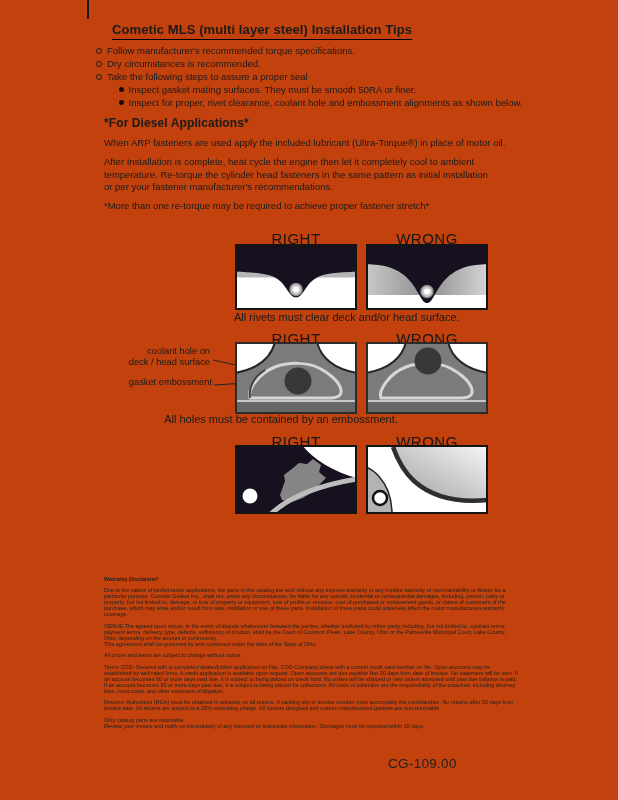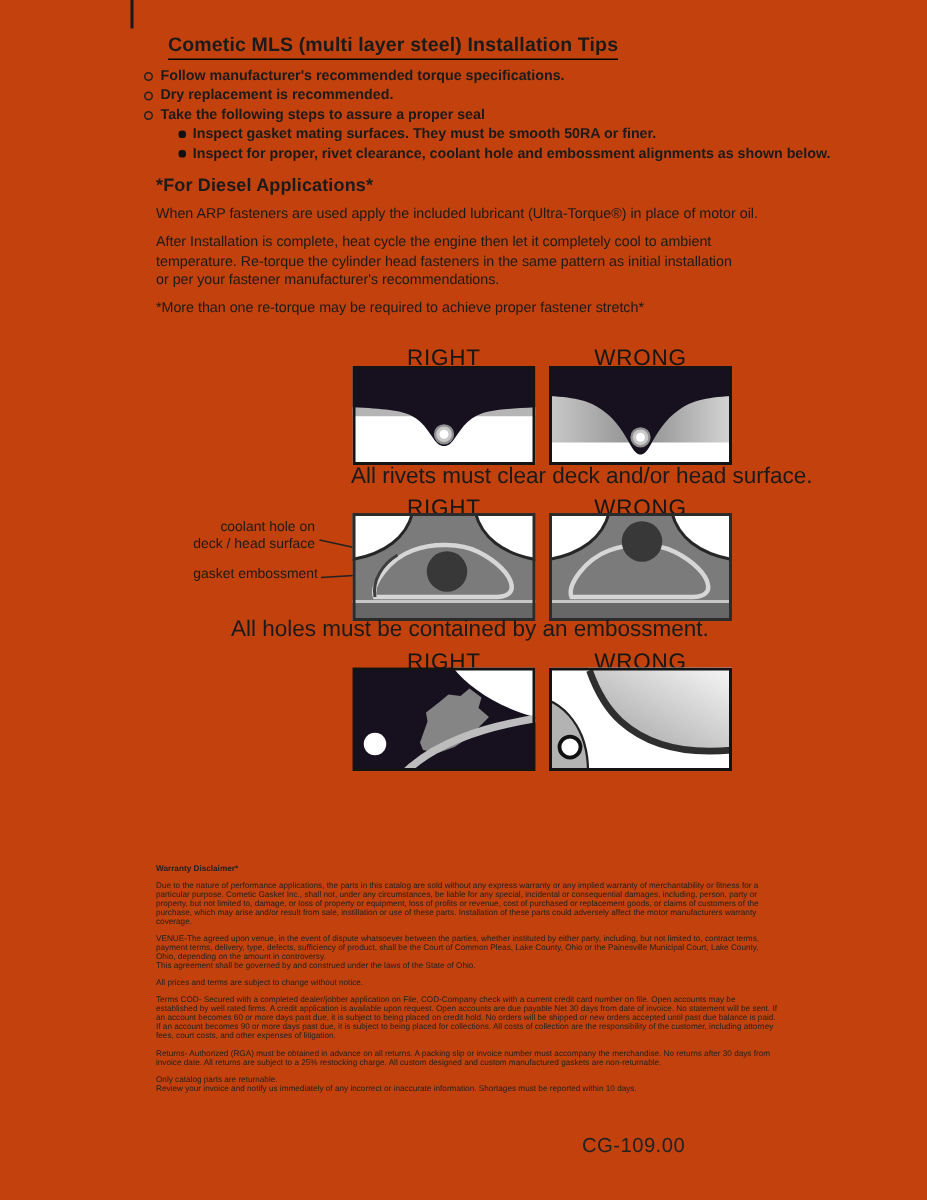--- a/index.html
+++ b/index.html
@@ -14,36 +14,36 @@
   .edge-artifact { position:absolute; left:87px; top:0; width:2px; height:19px; background:#1a1a1a; }
 
   
   .title {
     position:absolute; left:112px; top:22px; font-size:13px; font-weight:bold;
     border-bottom:1.5px solid #000; padding-bottom:2px; white-space:nowrap; letter-spacing:.1px;
   }
 
   
   .tips { position:absolute; left:96px; top:44px; font-size:9.5px; }
-  .tip-row { display:flex; line-height:13px; white-space:nowrap;font-weight:bold; }
+  .tip-row { display:flex; line-height:13px; white-space:nowrap; }
   .tip-row.sub { padding-left:23px; }
   .marker { flex:none; width:4px; height:4px; border:1px solid #222; border-radius:50%; margin:4px 5px 0 0; }
   .tip-row.sub .marker { width:4.5px; height:4.5px; background:#111; border:none; margin-top:4px; }
 
   
   .diesel { position:absolute; left:104px; top:116px; font-size:9.5px; }
   .diesel h2 { font-size:12px; margin:0 0 7px 0; letter-spacing:.1px; }
   .pline { line-height:12.3px; white-space:nowrap; }
   .pgap { height:7px; }
 
   
   .figures { position:absolute; left:0; top:230px; width:618px; height:316px; }
   .fig-label { position:absolute; width:122px; text-align:center; font-size:15px; letter-spacing:.5px; color:#161616; }
   .panel { position:absolute; width:122px; }
-  .fig-caption { position:absolute; font-size:15px; color:#1b1b1b; line-height:11.5px; }
+  .fig-caption { position:absolute; font-size:11px; color:#1b1b1b; line-height:11.5px; }
   .annot { position:absolute; font-size:9.3px; line-height:11px; text-align:right; color:#1b1b1b; }
   .leader-svg { position:absolute; left:0; top:0; pointer-events:none; }
 
   
   .legal { position:absolute; left:104px; top:576px; width:420px; height:180px; }
   .legal-inner { width:760px; transform:scale(0.546); transform-origin:0 0; font-size:10px; line-height:11px; color:#222; }
   .legal-inner h3 { font-size:10px; margin:0; font-weight:bold; }
   .legal-inner p { margin:10px 0 0 0; }
   .legal-inner p.tight { margin-top:0; }
 
@@ -58,21 +58,21 @@
 
   <div class="title">Cometic MLS (multi layer steel) Installation Tips</div>
 
   <div class="tips">
     <div class="tip-row">
       <span class="marker"></span>
       <span>Follow manufacturer's recommended torque specifications.</span>
     </div>
     <div class="tip-row">
       <span class="marker"></span>
-      <span>Dry replacement is recommended.</span>
+      <span>Dry circumstances is recommended.</span>
     </div>
     <div class="tip-row">
       <span class="marker"></span>
       <span>Take the following steps to assure a proper seal</span>
     </div>
     <div class="tip-row sub">
       <span class="marker"></span>
       <span>Inspect gasket mating surfaces.  They must be smooth 50RA or finer.</span>
     </div>
     <div class="tip-row sub">

